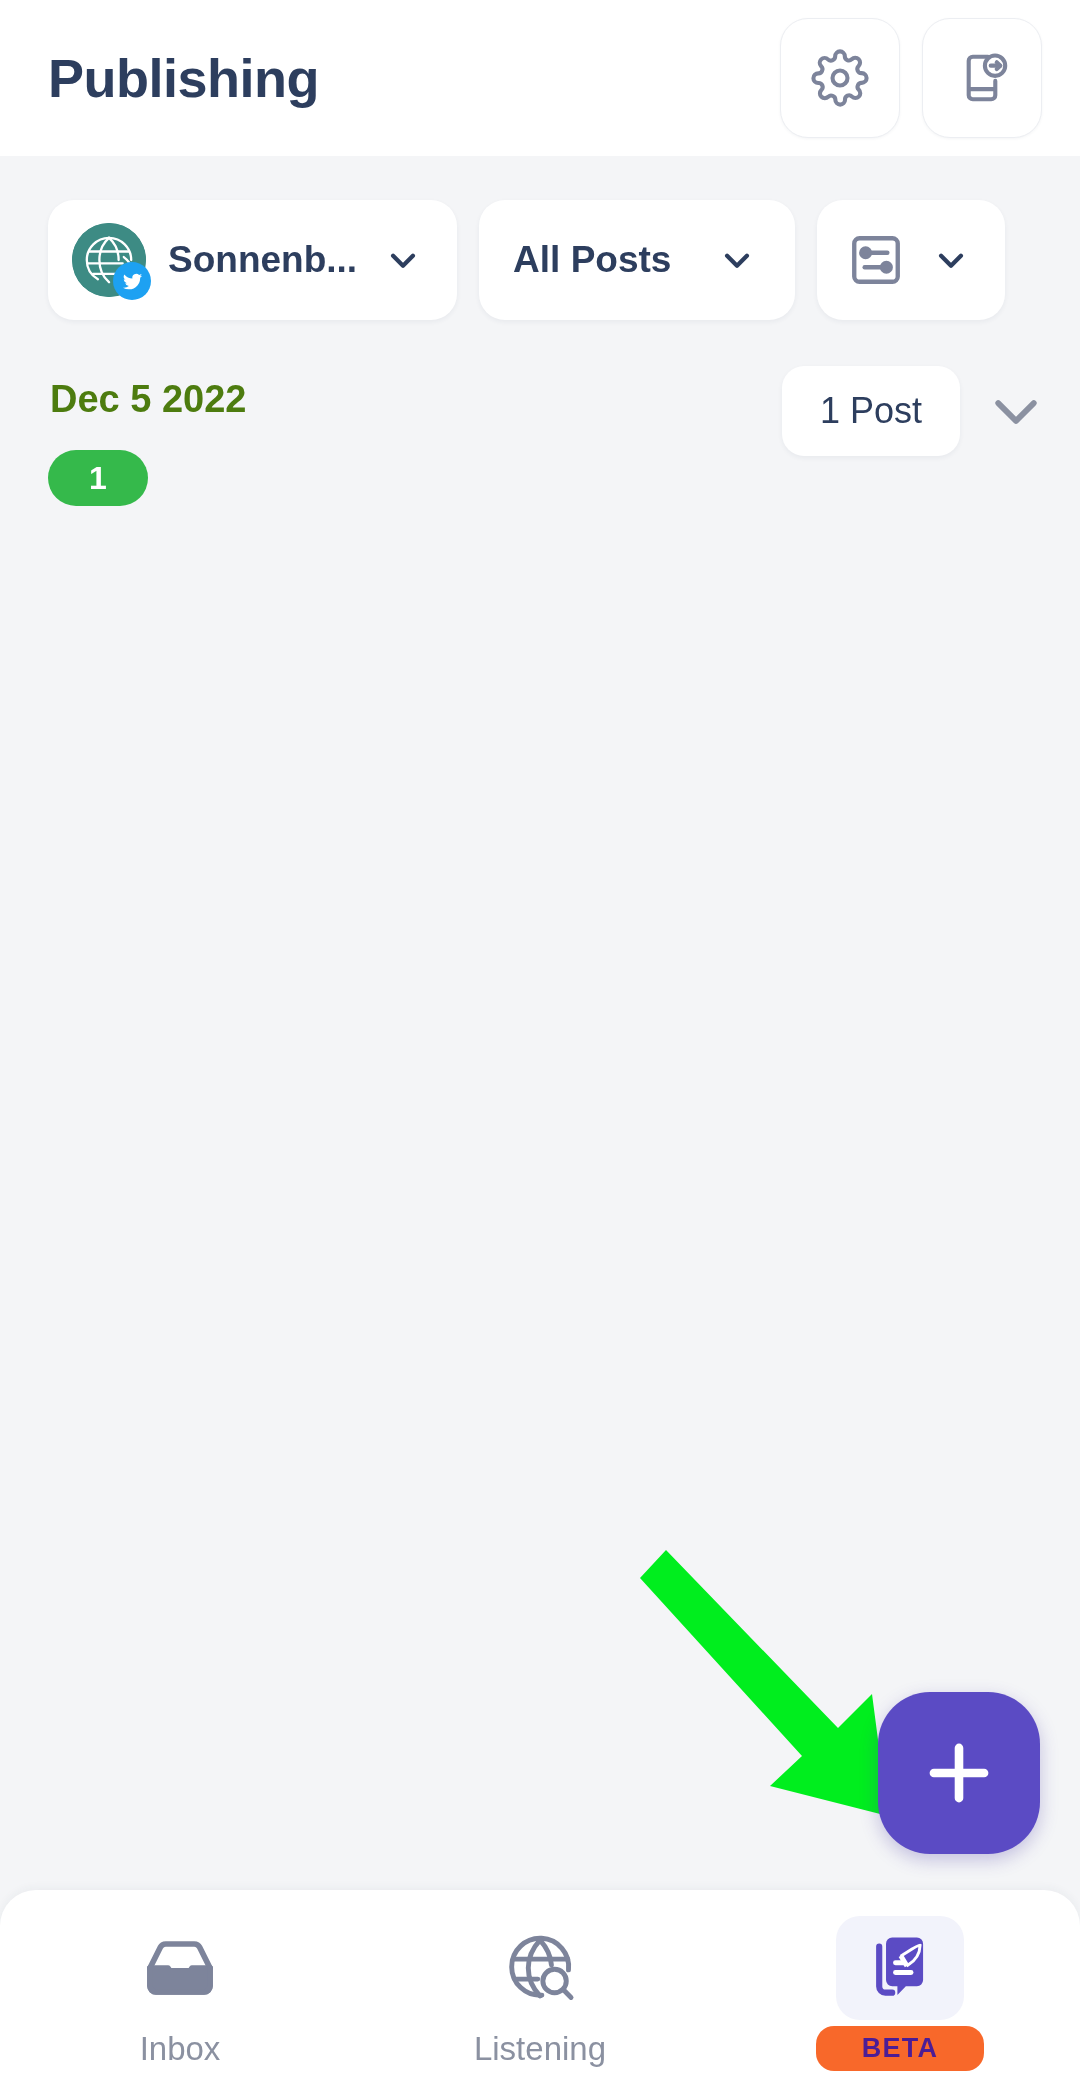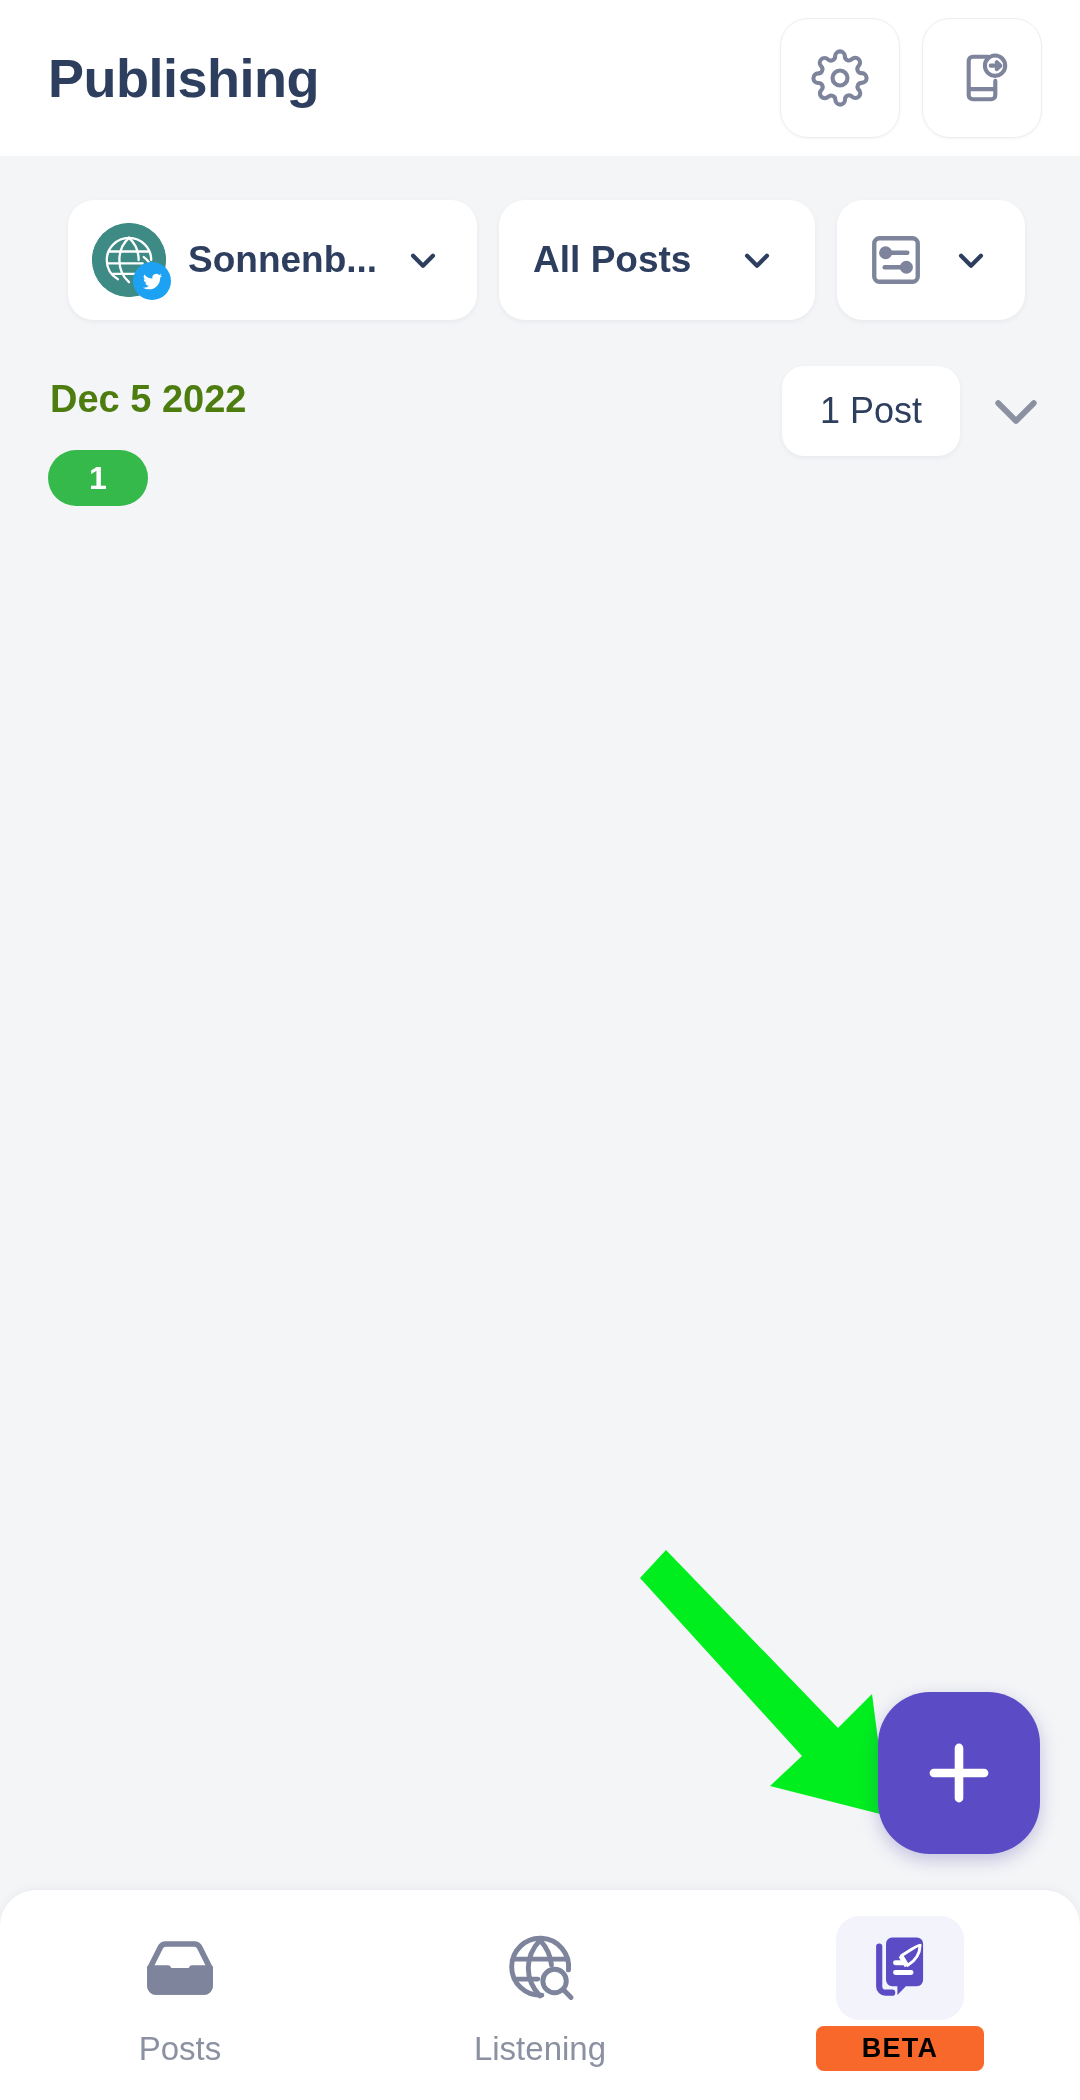--- a/index.html
+++ b/index.html
@@ -77,21 +77,21 @@
 
   .filter-chip {
     background: #ffffff;
     border-radius: 26px;
     height: 120px;
     display: flex;
     align-items: center;
     box-shadow: 0 2px 5px rgba(40,50,80,0.06);
   }
 
-  #account-chip { padding: 0 30px 0 24px; gap: 22px; margin-left: 20px; }
+  #account-chip { padding: 0 30px 0 24px; gap: 22px; }
   #posts-chip   { padding: 0 34px; gap: 42px; }
   #settings-chip{ padding: 0 30px; gap: 22px; }
 
   .chip-label {
     font-size: 37px;
     font-weight: bold;
     color: #2d3e5e;
     white-space: nowrap;
   }
 
@@ -243,25 +243,25 @@
   .nav-label {
     margin-top: 10px;
     font-size: 33px;
     color: #8b91a1;
     font-weight: normal;
   }
 
   #nav-beta-badge {
     margin-top: 6px;
     background: #f8682a;
-    color: #000000;
+    color: #4c1d95;
     font-size: 27px;
     font-weight: bold;
     letter-spacing: 1.2px;
-    border-radius: 8px;
+    border-radius: 18px;
     padding: 7px 46px;
   }
 </style>
 </head>
 <body>
 
 <div id="app-header">
   <div id="page-title">Publishing</div>
 
   <div id="header-actions">
@@ -370,21 +370,21 @@
 <div id="bottom-nav">
 
   <div class="nav-item">
     <div class="nav-icon-wrap">
       <svg width="72" height="72" viewBox="0 0 24 24" fill="none" stroke="#7d849b" stroke-width="1.9" stroke-linecap="round" stroke-linejoin="round">
         <path d="M22 12h-6l-2 3h-4l-2-3H2" fill="#7d849b"></path>
         <path d="M5.45 5.11 2 12v6a2 2 0 0 0 2 2h16a2 2 0 0 0 2-2v-6l-3.45-6.89A2 2 0 0 0 16.76 4H7.24a2 2 0 0 0-1.79 1.11z" fill="#7d849b" fill-opacity="0.0"></path>
         <path d="M2 12v6a2 2 0 0 0 2 2h16a2 2 0 0 0 2-2v-6" fill="#7d849b"></path>
       </svg>
     </div>
-    <span class="nav-label">Posts</span>
+    <span class="nav-label">Inbox</span>
   </div>
 
   <div class="nav-item">
     <div class="nav-icon-wrap">
       <svg width="76" height="76" viewBox="0 0 24 24" fill="none" stroke="#7d849b" stroke-width="1.55" stroke-linecap="round" stroke-linejoin="round">
         <path d="M12.6 20.6A9 9 0 1 1 21 12.6"></path>
         <path d="M3.5 9.2h17.2"></path>
         <path d="M4 15.5h7.3"></path>
         <path d="M12 3.2c-2.4 2.6-3.7 6-3.7 8.8 0 2.9 1.3 6.3 3.7 8.8"></path>
         <path d="M12 3.2c2.1 2.3 3.4 5.2 3.6 7.8"></path>

